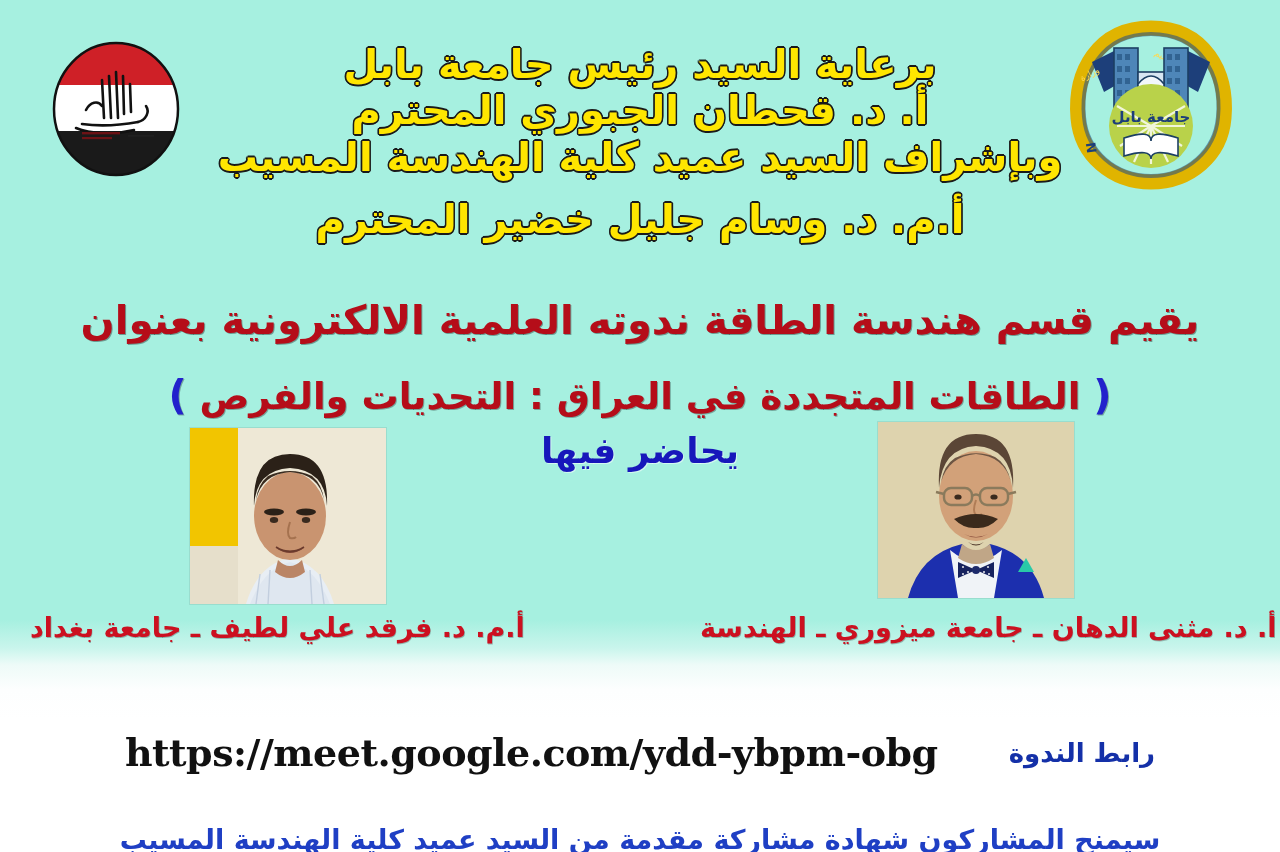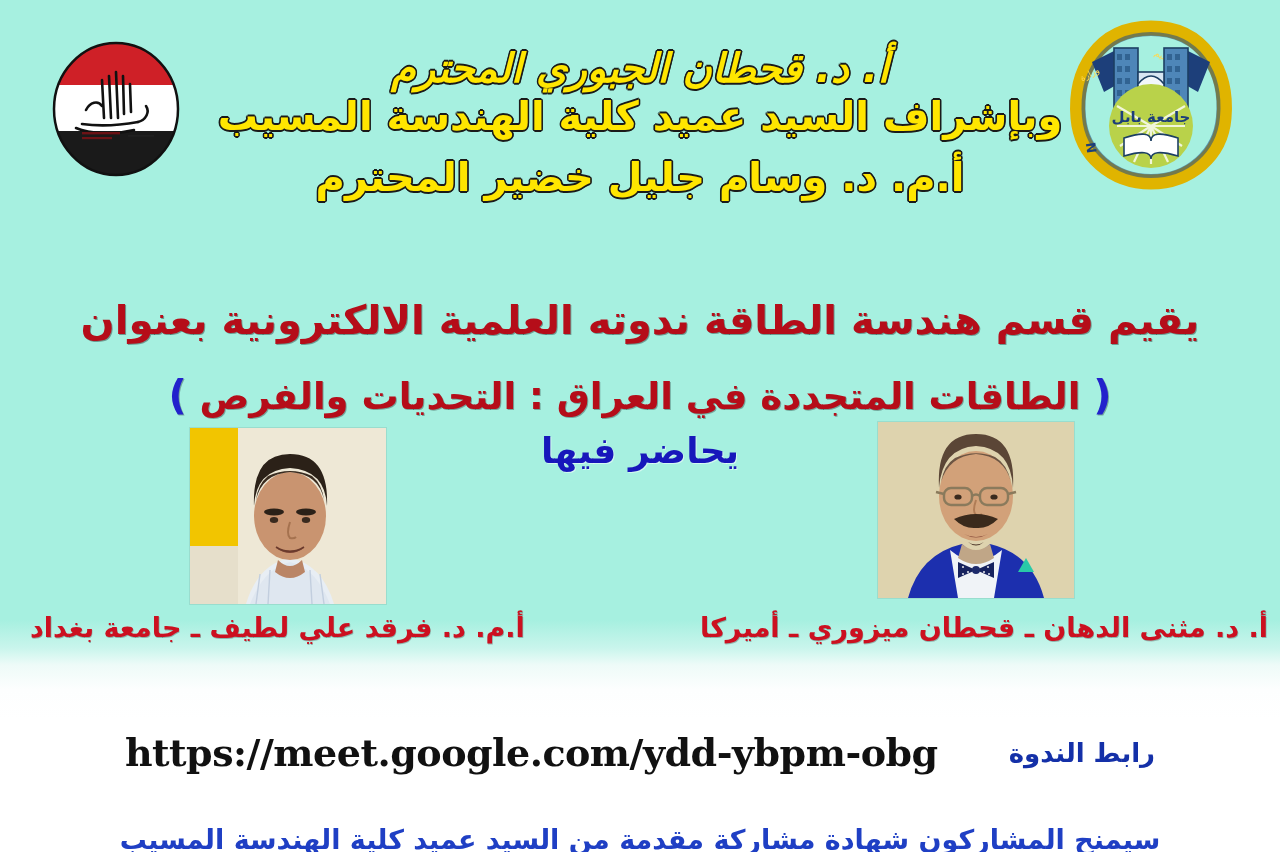--- a/index.html
+++ b/index.html
@@ -61,21 +61,21 @@
     text-shadow:
        1.6px 0 0 #1a1a1a, -1.6px 0 0 #1a1a1a,
        0 1.6px 0 #1a1a1a, 0 -1.6px 0 #1a1a1a,
        1.2px 1.2px 0 #1a1a1a, -1.2px 1.2px 0 #1a1a1a,
        1.2px -1.2px 0 #1a1a1a, -1.2px -1.2px 0 #1a1a1a;
     line-height: 1.04;
     letter-spacing: 0px;
     white-space: nowrap;
   }
   .hline-1 { font-size: 40px; }
-  .hline-2 { font-size: 40px; margin-top: 4px; font-style: italic; }
+  .hline-2 { font-size: 40px; margin-top: 4px; }
   .hline-3 { font-size: 40px; margin-top: 6px; }
   .hline-4 { font-size: 40px; margin-top: 20px; }
 
   
   .red-block {
     position: absolute;
     left: 0; right: 0;
     top: 298px;
     text-align: center;
   }
@@ -294,20 +294,21 @@
       </g>
 
       <path id="arcTxt" d="M24 126 a65 65 0 0 0 130 0" fill="none"></path>
       <text font-size="13" font-weight="bold" fill="#1d3f7a" font-family="'DejaVu Sans', sans-serif" letter-spacing="2.4">
         <textPath href="#arcTxt" startOffset="8%">UNIVERSITY OF BABYLON</textPath>
       </text>
     </svg>
   </div>
 
   <div class="header-block">
+    <div class="hline hline-1">برعاية السيد رئيس جامعة بابل</div>
     <div class="hline hline-2">أ. د.   قحطان الجبوري المحترم</div>
     <div class="hline hline-3">وبإشراف السيد عميد كلية الهندسة المسيب</div>
     <div class="hline hline-4">أ.م. د.   وسام جليل خضير المحترم</div>
   </div>
 
   <div class="red-block">
     <div class="red-line">يقيم قسم هندسة الطاقة ندوته العلمية الالكترونية بعنوان</div>
     <div class="red-title">
       <span class="paren">(</span>
       <span>الطاقات المتجددة في العراق : التحديات والفرص</span>
@@ -390,21 +391,21 @@
       </g>
       <path d="M98 78 q-4 12 0 15 q4 1 6 -1" fill="none" stroke="#b07c56" stroke-width="2"></path>
 
       <path d="M76 97 q22 -10 44 0 q-10 10 -22 9 q-12 1 -22 -9 z" fill="#3b2a1c"></path>
       <path d="M86 112 q12 7 24 0 q-12 6 -24 0 z" fill="#8a4d3c"></path>
       <path d="M90 120 q8 5 16 0 q-8 7 -16 0 z" fill="#4a3426"></path>
     </svg>
   </div>
 
   <div class="name name-left">أ.م. د. فرقد علي لطيف ـ جامعة بغداد</div>
-  <div class="name name-right">أ. د. مثنى الدهان ـ قحطان ميزوري ـ أميركا</div>
+  <div class="name name-right">أ. د. مثنى الدهان ـ جامعة ميزوري ـ الهندسة</div>
 
 
   <div class="url-row">
     <span class="url-label">رابط الندوة</span>
     <span class="url-value">https://meet.google.com/ydd-ybpm-obg</span>
   </div>
 
   <div class="cert-line">سيمنح المشاركون شهادة مشاركة مقدمة من السيد عميد كلية الهندسة المسيب</div>
 
 </div>

